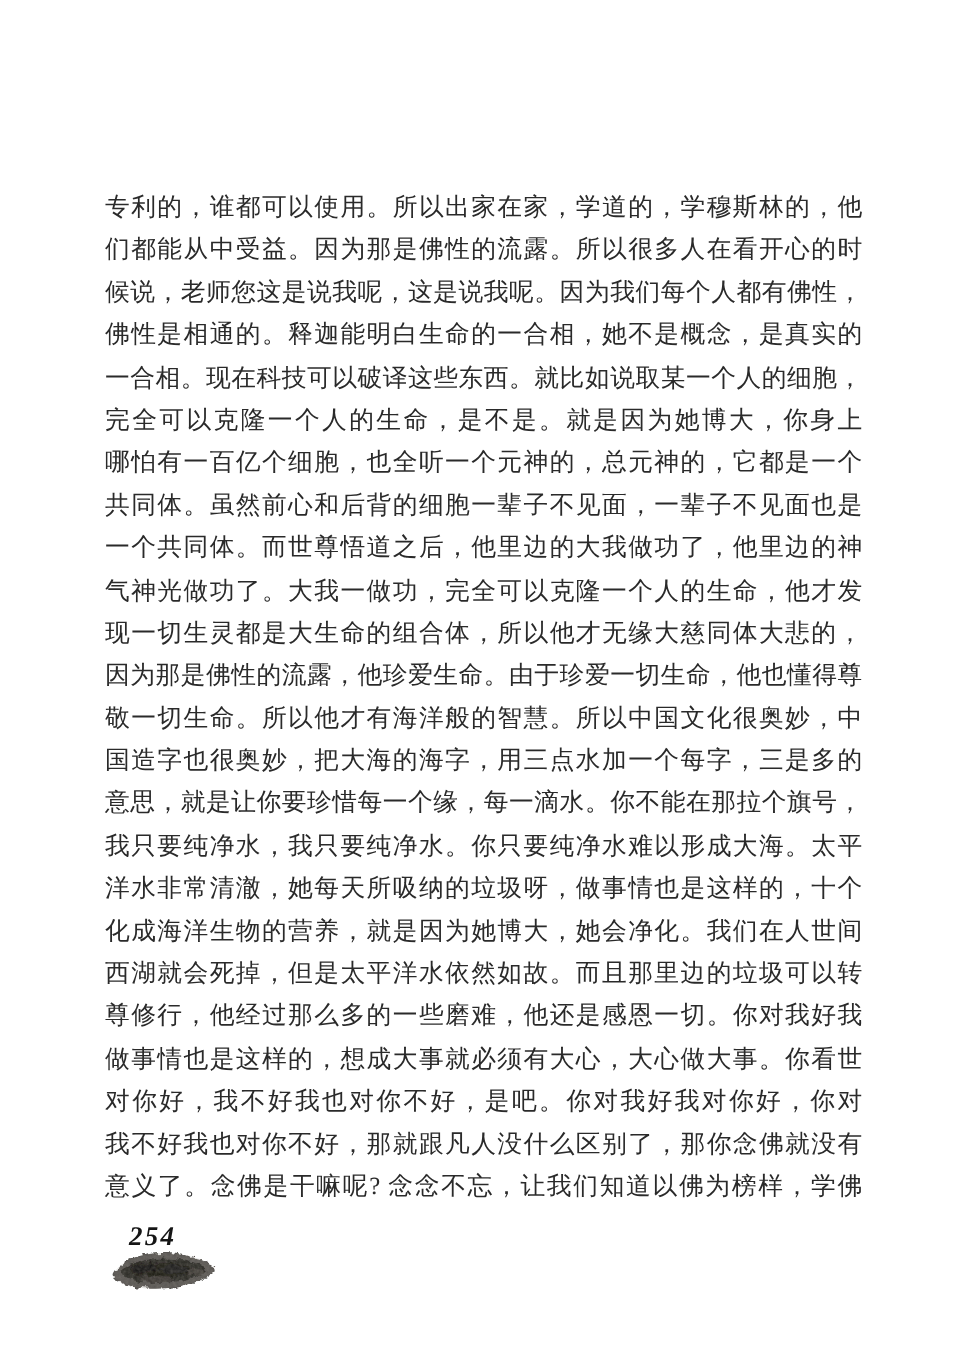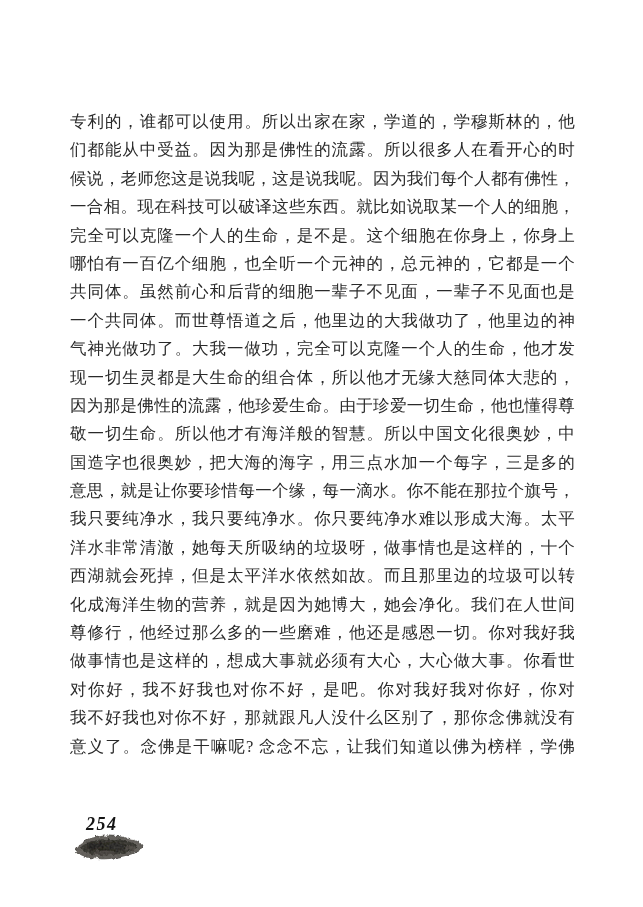--- a/index.html
+++ b/index.html
@@ -11,21 +11,21 @@
     position: relative;
     width: 643px;
     height: 907px;
     background: #ffffff;
     overflow: hidden;
     font-family: "Liberation Serif", "DejaVu Serif", serif;
   }
   .text-block {
     position: absolute;
     left: 70px;
-    top: 108px;
+    top: 124px;
     width: 505px;
     color: #2a2a2a;
     font-size: 16.5px;
   }
   .text-line {
     display: block;
     height: 28.4px;
     line-height: 28.4px;
     text-align: justify;
     text-align-last: justify;
@@ -60,35 +60,36 @@
 </style>
 </head>
 <body>
 
 <div class="page">
 
   <div class="text-block">
     <span class="text-line">专利的，谁都可以使用。所以出家在家，学道的，学穆斯林的，他</span>
     <span class="text-line">们都能从中受益。因为那是佛性的流露。所以很多人在看开心的时</span>
     <span class="text-line">候说，老师您这是说我呢，这是说我呢。因为我们每个人都有佛性，</span>
+    <span class="text-line">佛性是相通的。释迦能明白生命的一合相，她不是概念，是真实的</span>
     <span class="text-line">一合相。现在科技可以破译这些东西。就比如说取某一个人的细胞，</span>
-    <span class="text-line">完全可以克隆一个人的生命，是不是。这个细胞在你身上，你身上</span>
+    <span class="text-line">完全可以克隆一个人的生命，是不是。就是因为她博大，你身上</span>
     <span class="text-line">哪怕有一百亿个细胞，也全听一个元神的，总元神的，它都是一个</span>
     <span class="text-line">共同体。虽然前心和后背的细胞一辈子不见面，一辈子不见面也是</span>
     <span class="text-line">一个共同体。而世尊悟道之后，他里边的大我做功了，他里边的神</span>
     <span class="text-line">气神光做功了。大我一做功，完全可以克隆一个人的生命，他才发</span>
     <span class="text-line">现一切生灵都是大生命的组合体，所以他才无缘大慈同体大悲的，</span>
     <span class="text-line">因为那是佛性的流露，他珍爱生命。由于珍爱一切生命，他也懂得尊</span>
     <span class="text-line">敬一切生命。所以他才有海洋般的智慧。所以中国文化很奥妙，中</span>
     <span class="text-line">国造字也很奥妙，把大海的海字，用三点水加一个每字，三是多的</span>
     <span class="text-line">意思，就是让你要珍惜每一个缘，每一滴水。你不能在那拉个旗号，</span>
     <span class="text-line">我只要纯净水，我只要纯净水。你只要纯净水难以形成大海。太平</span>
     <span class="text-line">洋水非常清澈，她每天所吸纳的垃圾呀，做事情也是这样的，十个</span>
+    <span class="text-line">化成海洋生物的营养，就是因为她博大，她会净化。我们在人世间</span>
     <span class="text-line">西湖就会死掉，但是太平洋水依然如故。而且那里边的垃圾可以转</span>
-    <span class="text-line">化成海洋生物的营养，就是因为她博大，她会净化。我们在人世间</span>
     <span class="text-line">尊修行，他经过那么多的一些磨难，他还是感恩一切。你对我好我</span>
     <span class="text-line">做事情也是这样的，想成大事就必须有大心，大心做大事。你看世</span>
     <span class="text-line">对你好，我不好我也对你不好，是吧。你对我好我对你好，你对</span>
     <span class="text-line">我不好我也对你不好，那就跟凡人没什么区别了，那你念佛就没有</span>
     <span class="text-line">意义了。念佛是干嘛呢? 念念不忘，让我们知道以佛为榜样，学佛</span>
   </div>
 
   <div class="folio">
     <span class="folio-number">254</span>
     <svg class="ink-smudge" viewBox="0 0 74 30" xmlns="http://www.w3.org/2000/svg">

